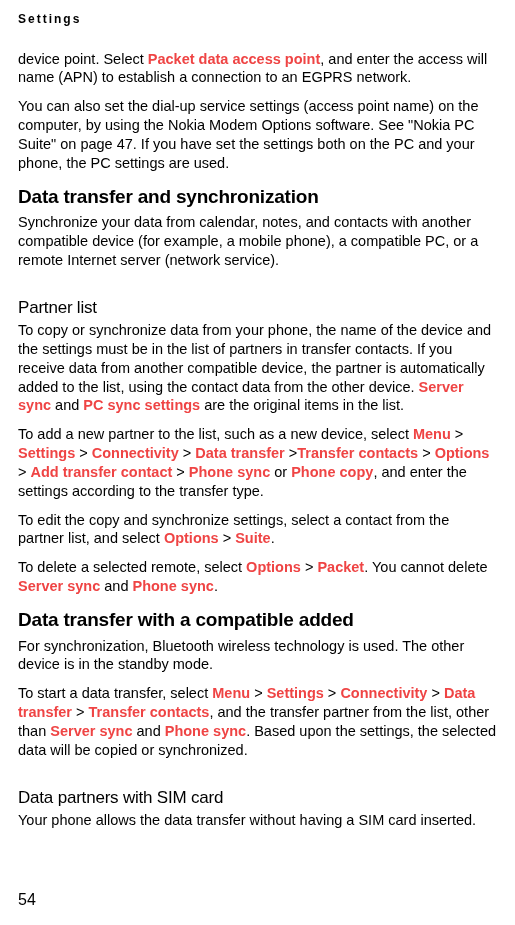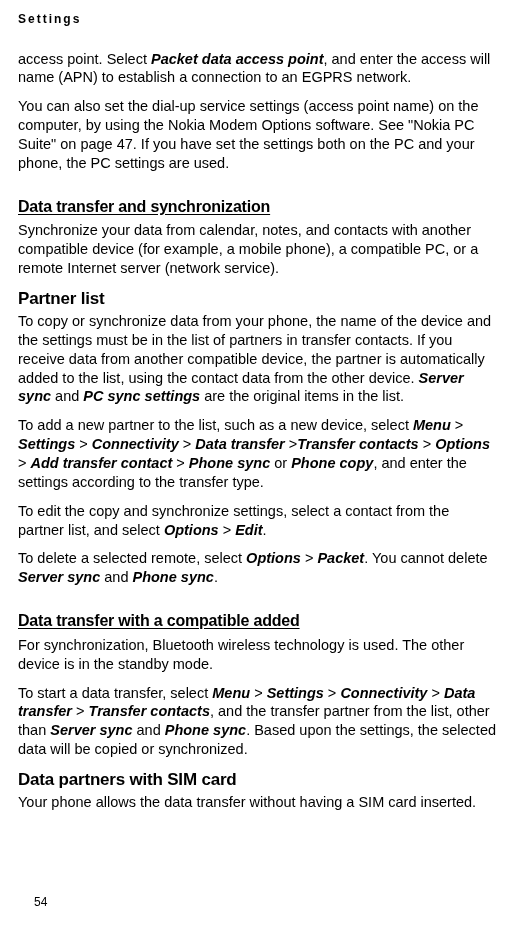--- a/index.html
+++ b/index.html
@@ -16,77 +16,74 @@
     .header {
       font-weight: bold;
       letter-spacing: 2px;
       font-size: 12px;
       margin-bottom: 22px;
     }
     .page-number {
       position: absolute;
       bottom: 14px;
       left: 18px;
-      font-size: 12px;
-      margin-left: 16px;
+      font-size: 16px;
     }
     p {
       margin-bottom: 10px;
     }
     .h2 {
       font-weight: bold;
-      font-size: 16px;
-      text-decoration: underline;
+      font-size: 19px;
       text-underline-offset: 2px;
-      margin-top: 24px;
+      margin-top: 12px;
       margin-bottom: 4px;
       letter-spacing: -0.2px;
     }
     .h3 {
-      font-weight: bold;
+      font-weight: normal;
       font-size: 17px;
-      margin-top: 10px;
+      margin-top: 27px;
       margin-bottom: 2px;
       letter-spacing: -0.2px;
     }
     .ui {
-      color: #000000;
+      color: #ef4444;
       font-weight: bold;
-      font-style: italic;
     }
     .sep {
       color: #000;
       font-weight: normal;
     }
   </style>
 </head>
 <body>
 
 <div class="header">Settings</div>
 
 <p>
-  <span>access point. Select </span><span class="ui">Packet data access point</span><span>, and enter the access will name (APN) to establish a connection to an EGPRS network.</span>
+  <span>device point. Select </span><span class="ui">Packet data access point</span><span>, and enter the access will name (APN) to establish a connection to an EGPRS network.</span>
 </p>
 
 <p>You can also set the dial-up service settings (access point name) on the computer, by using the Nokia Modem Options software. See "Nokia PC Suite" on page 47. If you have set the settings both on the PC and your phone, the PC settings are used.</p>
 
 <div class="h2">Data transfer and synchronization</div>
 <p>Synchronize your data from calendar, notes, and contacts with another compatible device (for example, a mobile phone), a compatible PC, or a remote Internet server (network service).</p>
 
 <div class="h3">Partner list</div>
 <p>
   <span>To copy or synchronize data from your phone, the name of the device and the settings must be in the list of partners in transfer contacts. If you receive data from another compatible device, the partner is automatically added to the list, using the contact data from the other device. </span><span class="ui">Server sync</span><span> and </span><span class="ui">PC sync settings</span><span> are the original items in the list.</span>
 </p>
 
 <p>
   <span>To add a new partner to the list, such as a new device, select </span><span class="ui">Menu</span><span class="sep"> &gt; </span><span class="ui">Settings</span><span class="sep"> &gt; </span><span class="ui">Connectivity</span><span class="sep"> &gt; </span><span class="ui">Data transfer</span><span class="sep"> &gt;</span><span class="ui">Transfer contacts</span><span class="sep"> &gt; </span><span class="ui">Options</span><span class="sep"> &gt; </span><span class="ui">Add transfer contact</span><span class="sep"> &gt; </span><span class="ui">Phone sync</span><span> or </span><span class="ui">Phone copy</span><span>, and enter the settings according to the transfer type.</span>
 </p>
 
 <p>
-  <span>To edit the copy and synchronize settings, select a contact from the partner list, and select </span><span class="ui">Options</span><span class="sep"> &gt; </span><span class="ui">Edit</span><span>.</span>
+  <span>To edit the copy and synchronize settings, select a contact from the partner list, and select </span><span class="ui">Options</span><span class="sep"> &gt; </span><span class="ui">Suite</span><span>.</span>
 </p>
 
 <p>
   <span>To delete a selected remote, select </span><span class="ui">Options</span><span class="sep"> &gt; </span><span class="ui">Packet</span><span>. You cannot delete </span><span class="ui">Server sync</span><span> and </span><span class="ui">Phone sync</span><span>.</span>
 </p>
 
 <div class="h2">Data transfer with a compatible added</div>
 <p>For synchronization, Bluetooth wireless technology is used. The other device is in the standby mode.</p>
 
 <p>

